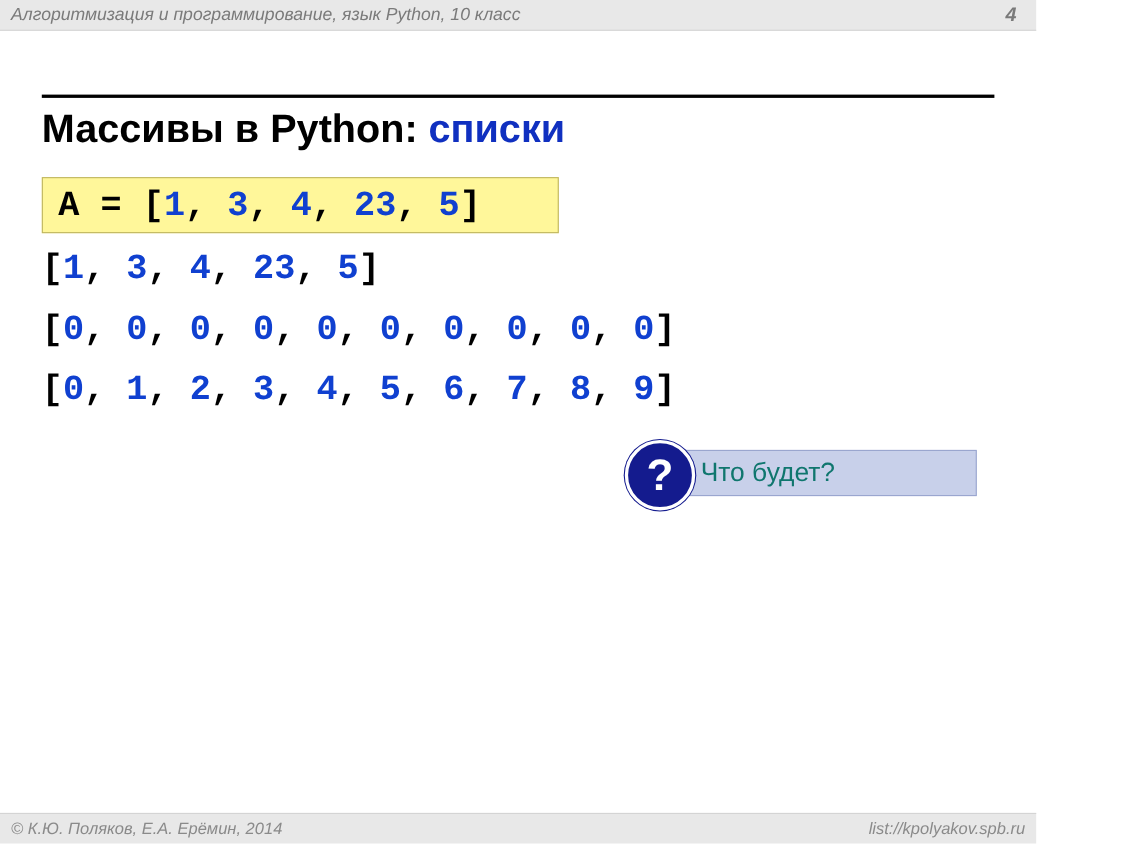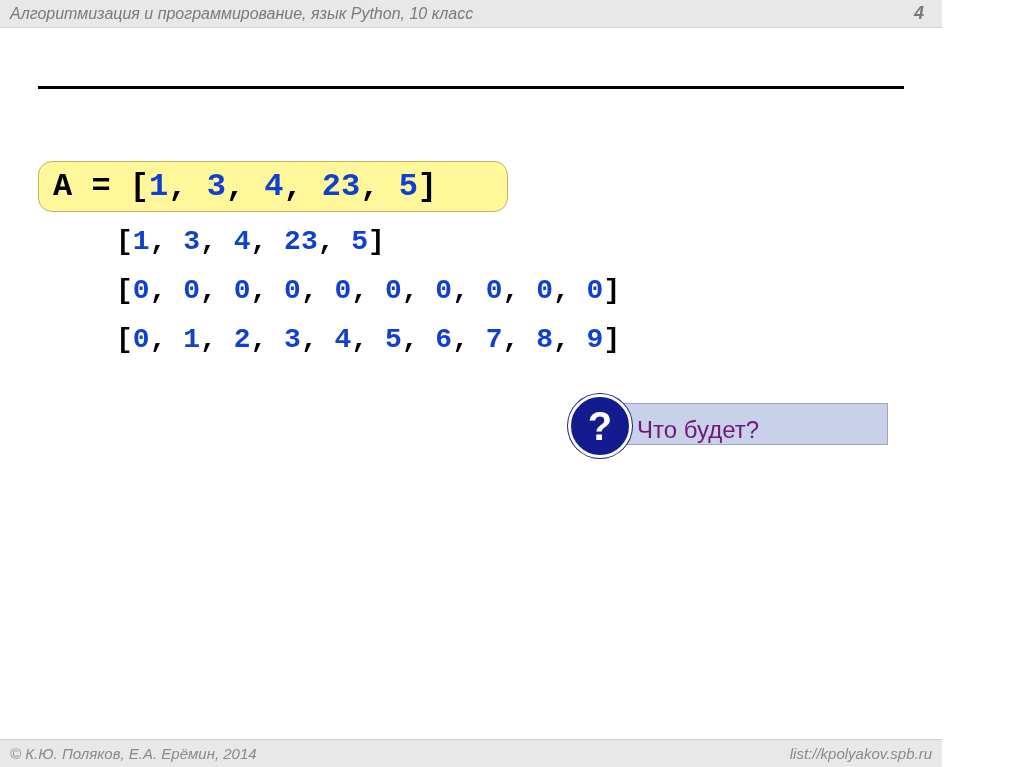--- a/index.html
+++ b/index.html
@@ -74,27 +74,26 @@
     display: inline-block;
     padding: 6px 14px 6px 14px;
     font-family: "Courier New", Courier, monospace;
     font-size: 32px;
     font-weight: bold;
     color: #000;
     margin-bottom: 14px;
     margin-top: 6px;
     white-space: pre;
   }
-  .wide { min-width: 440px; border-radius: 14px; }
+  .wide { min-width: 440px; }
   .output {
     font-family: "Courier New", Courier, monospace;
-    font-size: 28px;
+    font-size: 32px;
     font-weight: bold;
     color: #000;
-    margin-left: 78px;
     margin-bottom: 18px;
     white-space: pre;
   }
   .num { color: #1040d0; }
 
   .callout {
     position: absolute;
     top: 125px;
     left: 530px;
     width: 320px;
@@ -102,24 +101,24 @@
   }
   .callout-box {
     position: absolute;
     top: 3px;
     left: 24px;
     right: 0;
     height: 40px;
     background: #c8d0ea;
     border: 1px solid #9aa6cf;
     display: flex;
-    align-items: flex-end;
+    align-items: center;
     padding-left: 44px;
     font-size: 24px;
-    color: #701a75;
+    color: #0f766e;
   }
   .callout-circle {
     position: absolute;
     left: 0;
     top: -6px;
     width: 58px;
     height: 58px;
     border-radius: 50%;
     background: #141b8e;
     border: 3px solid #ffffff;
@@ -161,20 +160,23 @@
 
 <div class="slide">
 
   <div class="topbar">
     <span class="topbar-title">Алгоритмизация и программирование, язык Python, 10 класс</span>
     <span class="page-number">4</span>
   </div>
 
   <div class="rule"></div>
 
+  <div class="heading">
+    <span>Массивы в Python: </span><span class="accent">списки</span>
+  </div>
 
   <div class="content">
 
     <div class="codebox wide"><span>A = [</span><span class="num">1</span><span>, </span><span class="num">3</span><span>, </span><span class="num">4</span><span>, </span><span class="num">23</span><span>, </span><span class="num">5</span><span>]</span></div>
 
     <div class="output"><span>[</span><span class="num">1</span><span>, </span><span class="num">3</span><span>, </span><span class="num">4</span><span>, </span><span class="num">23</span><span>, </span><span class="num">5</span><span>]</span></div>
 
     <div style="position:relative;">
 
       <div class="callout">

